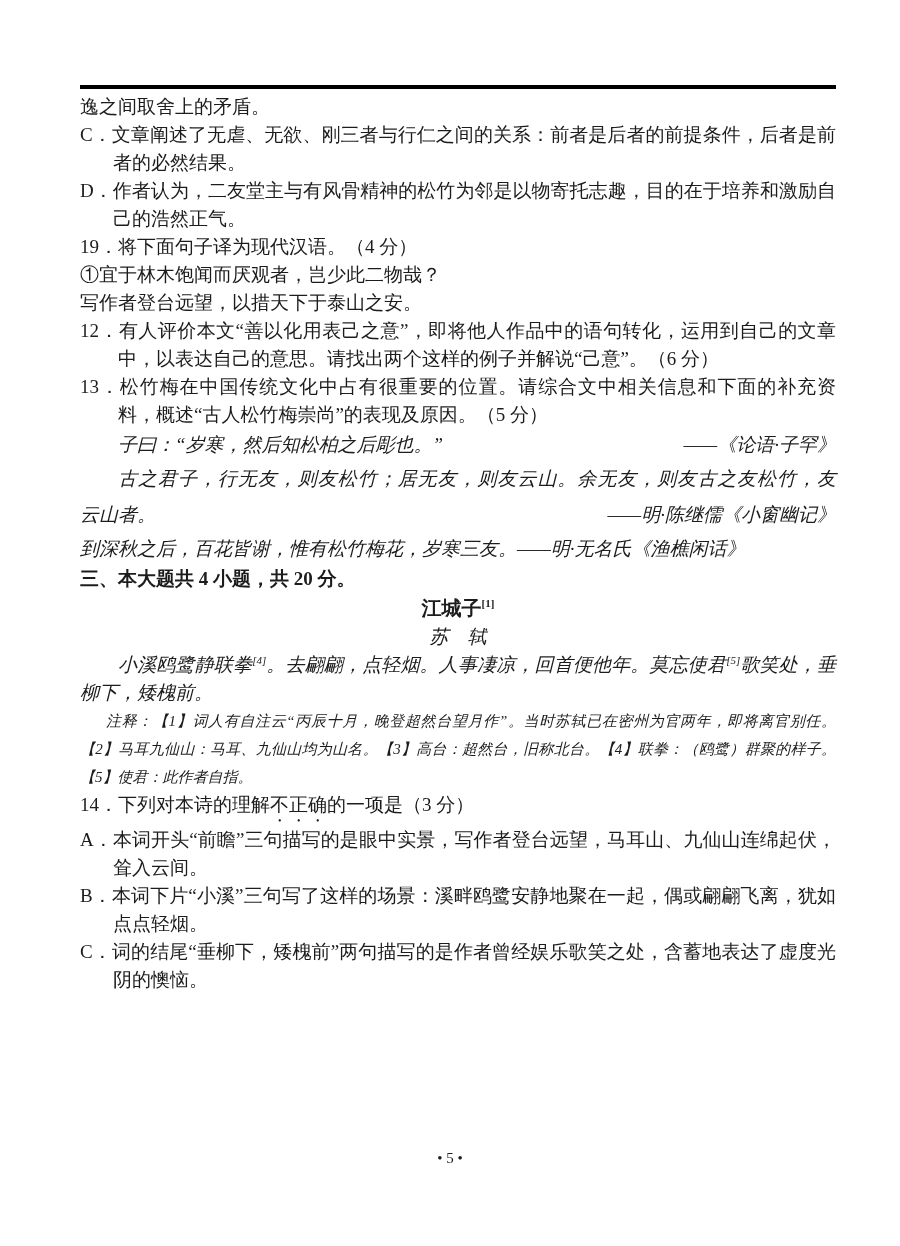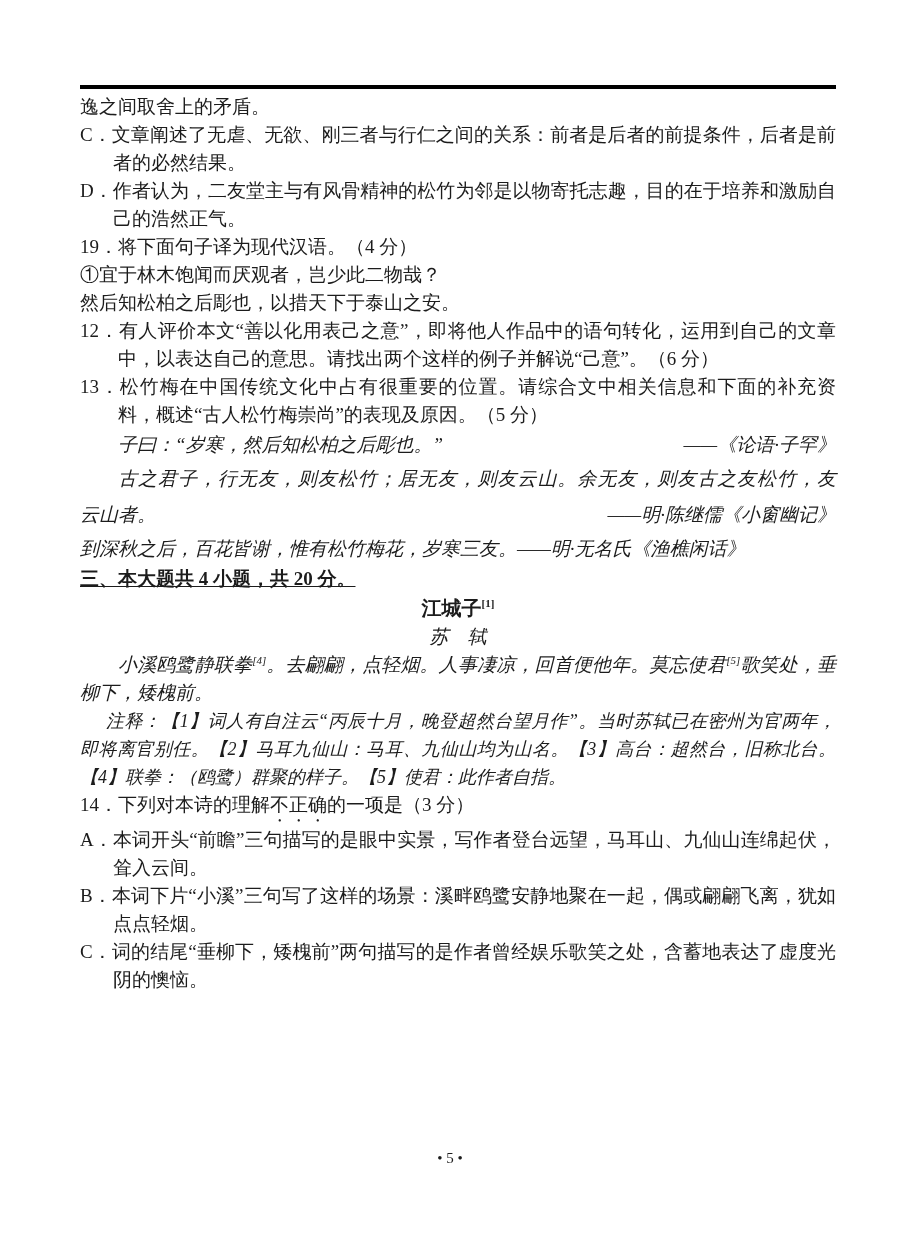--- a/index.html
+++ b/index.html
@@ -37,26 +37,26 @@
   
   .qpara { padding-left: 38px; text-indent: -38px; }
   .sub { margin-left: 38px; }
   
   .kai { font-style: italic; }
   .quote-row { display: flex; justify-content: space-between; line-height: 32px; }
   .quote-row .qt { margin-left: 38px; }
   .quote2-l1 { text-indent: 38px; line-height: 36px; text-align-last: justify; }
   .quote2-l2 { display: flex; justify-content: space-between; line-height: 36px; }
   .quote3 { margin-left: 38px; margin-top: 14px; line-height: 32px; }
-  .sec-head { font-weight: bold; margin-top: 40px; text-decoration: underline; }
+  .sec-head { font-weight: bold; margin-top: 40px; }
   .intro { margin-left: 38px; margin-top: 10px; }
   .poem-title { text-align: center; font-weight: bold; font-size: 20px; line-height: 30px; margin-top: 6px; text-align-last: center; }
   .poem-author { text-align: center; line-height: 28px; text-align-last: center; }
   .stanza { text-indent: 38px; }
-  .notes { font-size: 18px; line-height: 28px; text-indent: 26px; margin-top: 2px; }
+  .notes { font-size: 15px; line-height: 28px; text-indent: 26px; margin-top: 2px; }
   .q14 { line-height: 28px; }
   sup { font-size: 11px; line-height: 0; vertical-align: super; }
   .em-dots {
     -webkit-text-emphasis: filled dot;
     -webkit-text-emphasis-position: under;
     text-emphasis: filled dot;
     text-emphasis-position: under right;
   }
   .footer {
     position: absolute;
@@ -76,21 +76,21 @@
   <div class="content">
 
     <p class="b-cont">逸之间取舍上的矛盾。</p>
 
     <p class="opt"><span>C．</span><span>文章阐述了无虐、无欲、刚三者与行仁之间的关系：前者是后者的前提条件，后者是前者的必然结果。</span></p>
 
     <p class="opt"><span>D．</span><span>作者认为，二友堂主与有风骨精神的松竹为邻是以物寄托志趣，目的在于培养和激励自己的浩然正气。</span></p>
 
     <p class="qpara"><span>19．</span><span>将下面句子译为现代汉语。（4 分）</span></p>
     <p class="sub">①宜于林木饱闻而厌观者，岂少此二物哉？</p>
-    <p class="sub">然后知松柏之后彫也，以措天下于泰山之安。</p>
+    <p class="sub">写作者登台远望，以措天下于泰山之安。</p>
 
     <p class="qpara"><span>12．</span><span>有人评价本文“善以化用表己之意”，即将他人作品中的语句转化，运用到自己的文章中，以表达自己的意思。请找出两个这样的例子并解说“己意”。（6 分）</span></p>
 
     <p class="qpara"><span>13．</span><span>松竹梅在中国传统文化中占有很重要的位置。请综合文中相关信息和下面的补充资料，概述“古人松竹梅崇尚”的表现及原因。（5 分）</span></p>
 
     <div class="quote-row kai">
       <span class="qt">子曰：“岁寒，然后知松柏之后彫也。”</span>
       <span>——《论语·子罕》</span>
     </div>
 

